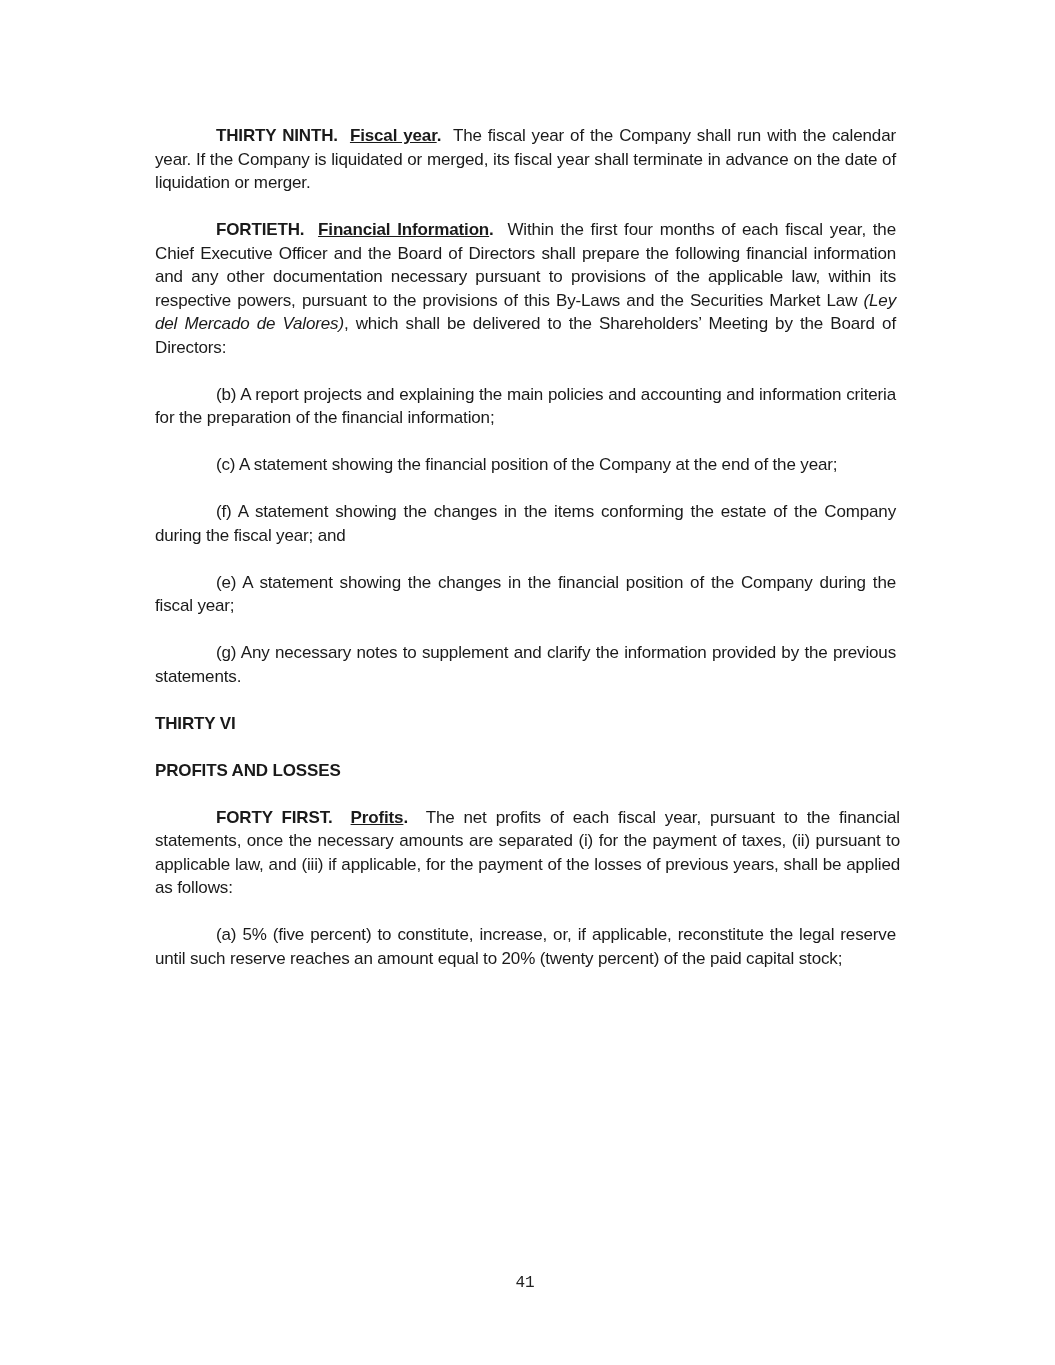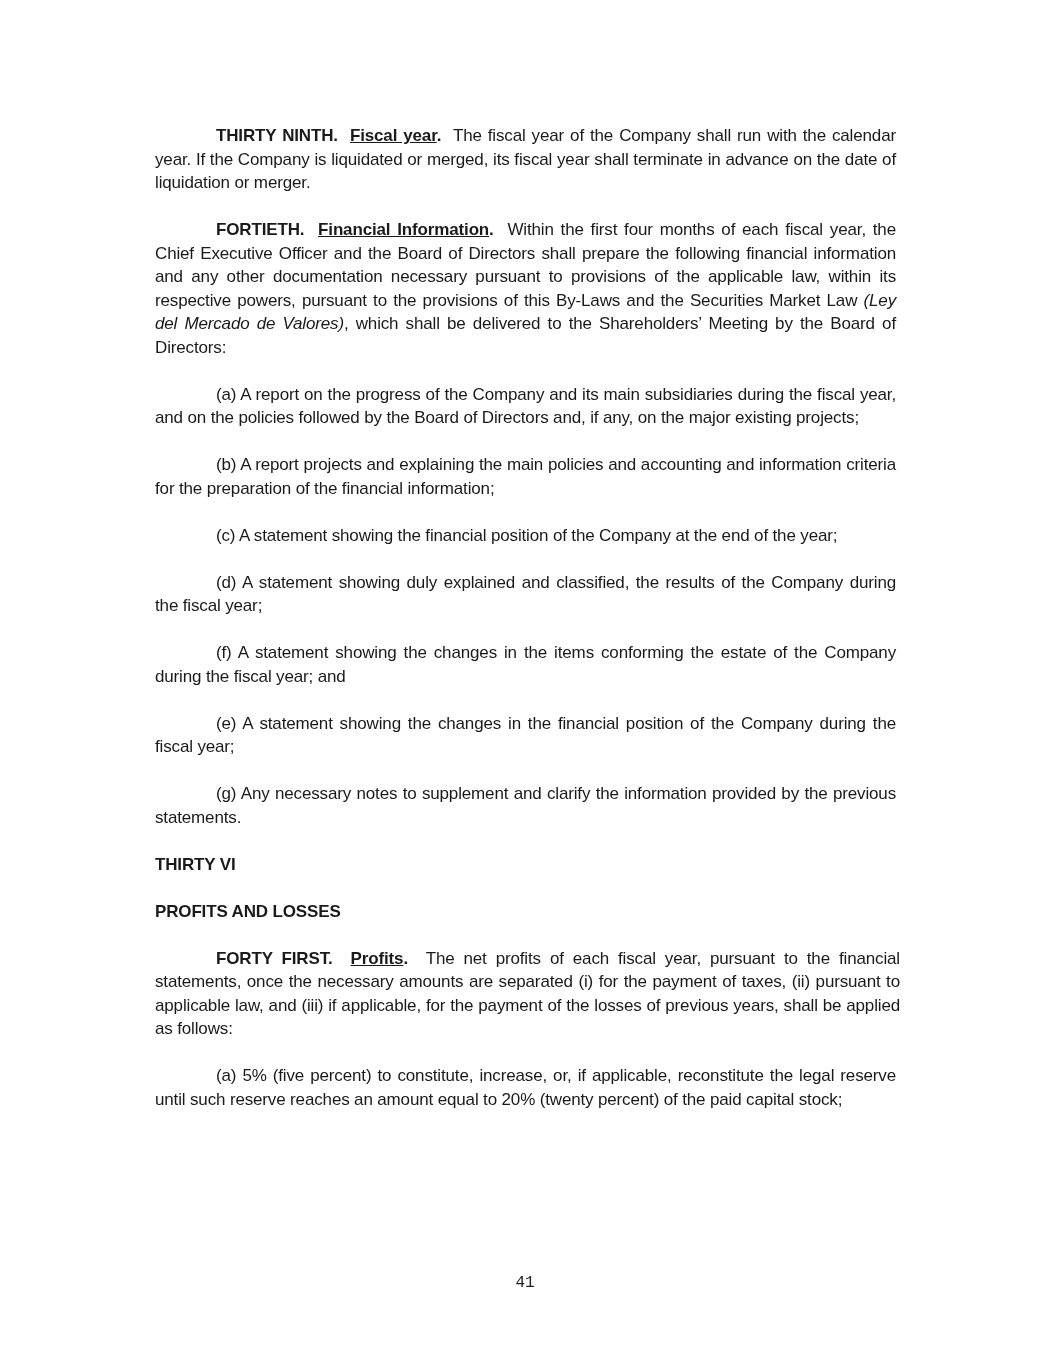--- a/index.html
+++ b/index.html
@@ -23,24 +23,22 @@
 </style>
 </head>
 <body>
 
 <div class="page">
 
   <p class="para"><span class="b">THIRTY NINTH.</span>&nbsp; <span class="u">Fiscal year</span><span class="b">.</span>&nbsp; <span>The fiscal year of the Company shall run with the calendar year.  If the Company is liquidated or merged, its fiscal year shall terminate in advance on the date of liquidation or merger.</span></p>
 
   <p class="para"><span class="b">FORTIETH.</span>&nbsp; <span class="u">Financial Information</span><span class="b">.</span>&nbsp; <span>Within the first four months of each fiscal year, the Chief Executive Officer and the Board of Directors shall prepare the following financial information and any other documentation necessary pursuant to provisions of the applicable law, within its respective powers, pursuant to the provisions of this By-Laws and the Securities Market Law </span><span class="i">(Ley del Mercado de Valores)</span><span>, which shall be delivered to the Shareholders’ Meeting by the Board of Directors:</span></p>
 
-  <p class="para">(a) A report on the progress of the Company and its main subsidiaries during the fiscal year, and on the policies followed by the Board of Directors and, if any, on the major existing projects;</p>
   <p class="para">(b) A report projects and explaining the main policies and accounting and information criteria for the preparation of the financial information;</p>
   <p class="para">(c) A statement showing the financial position of the Company at the end of the year;</p>
-  <p class="para">(d) A statement showing duly explained and classified, the results of the Company during the fiscal year;</p>
   <p class="para">(f) A statement showing the changes in the items conforming the estate of the Company during the fiscal year; and</p>
   <p class="para">(e) A statement showing the changes in the financial position of the Company during the fiscal year;</p>
   <p class="para">(g) Any necessary notes to supplement and clarify the information provided by the previous statements.</p>
 
   <p class="heading">THIRTY VI</p>
   <p class="heading">PROFITS AND LOSSES</p>
 
   <p class="para wide"><span class="b">FORTY FIRST.</span>&nbsp; <span class="u">Profits</span><span class="b">.</span>&nbsp; <span>The net profits of each fiscal year, pursuant to the financial statements, once the necessary amounts are separated (i) for the payment of taxes, (ii) pursuant to applicable law, and (iii) if applicable, for the payment of the losses of previous years, shall be applied as follows:</span></p>
 
   <p class="para">(a) 5% (five percent) to constitute, increase, or, if applicable, reconstitute the legal reserve until such reserve reaches an amount equal to 20% (twenty percent) of the paid capital stock;</p>

